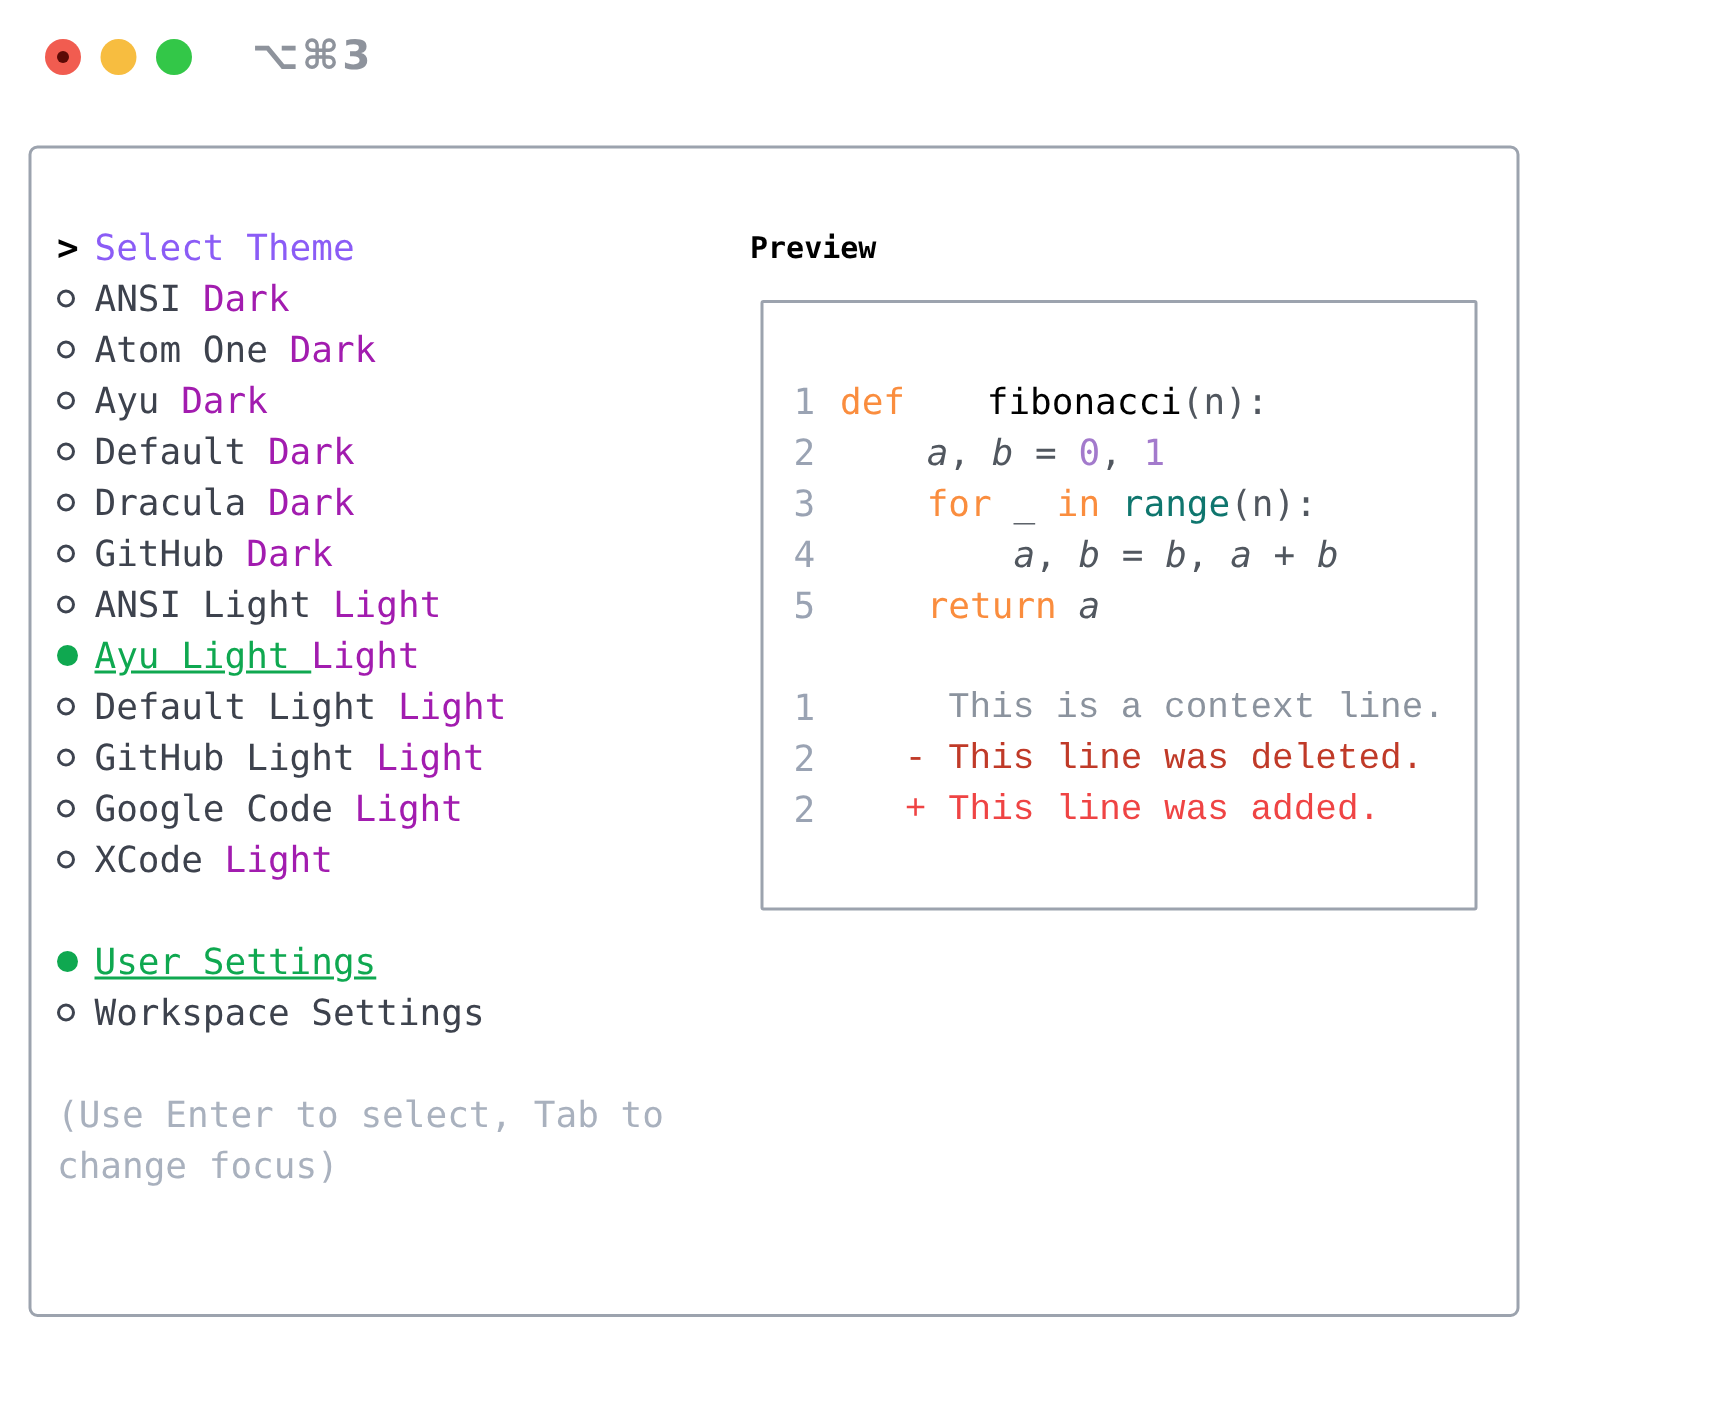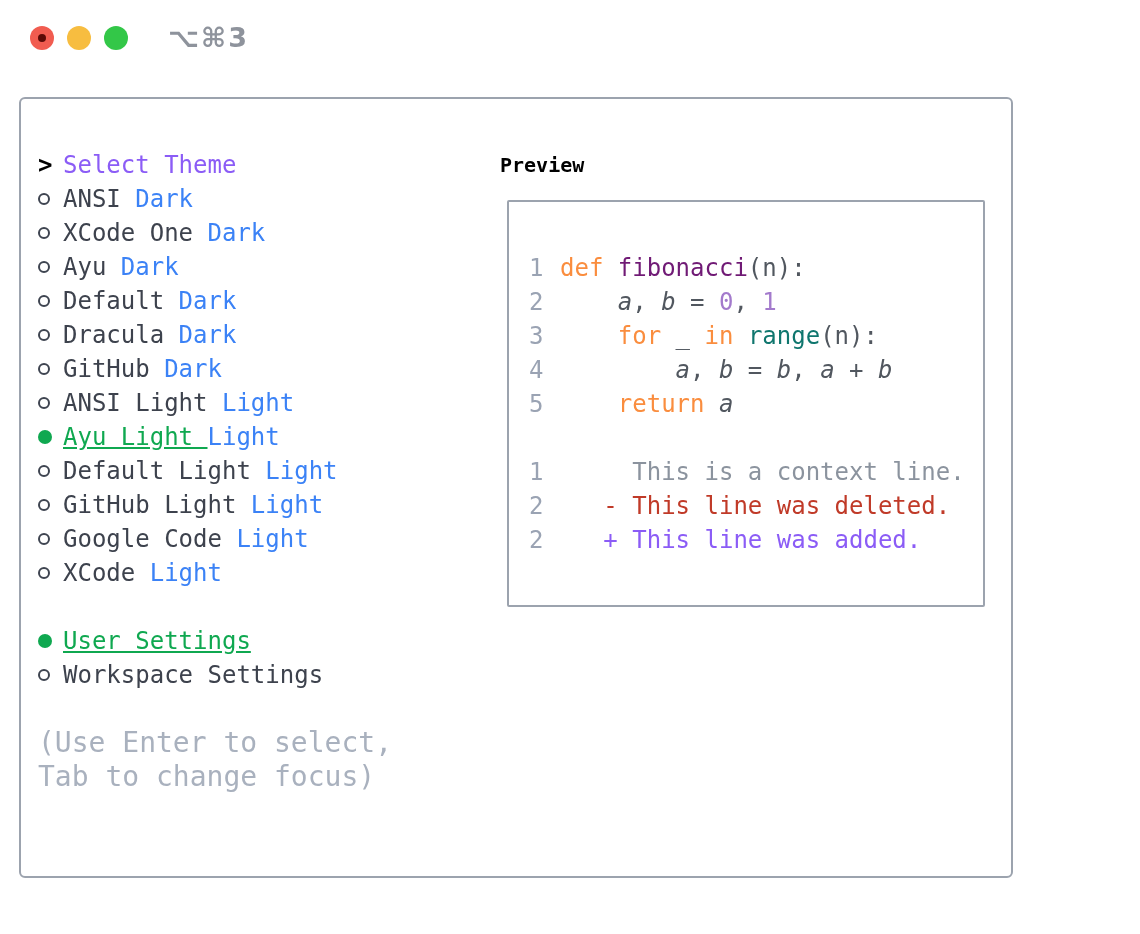--- a/index.html
+++ b/index.html
@@ -37,47 +37,47 @@
   }
   .left-col{width:462px;flex:none;}
   .right-col{width:485px;flex:none;}
   .row{height:34px;display:flex;align-items:center;font-size:24px;color:#3d424d;}
   .marker{width:25px;flex:none;display:flex;align-items:center;}
   .circle{width:12px;height:12px;border:2px solid #3e4450;border-radius:50%;box-sizing:border-box;}
   .circle.filled{width:14px;height:14px;border:none;background:#0fa850;}
   .caret{font-weight:700;color:#000;}
   .hdr{font-weight:400;color:#8b5cf6;}
   .item-name{white-space:pre;}
-  .item-variant{white-space:pre;color:#3b82f6;}
+  .item-variant{white-space:pre;color:#a21caf;}
   .sel .item-name{color:#0fa850;text-decoration:underline;}
   .spacer{height:34px;}
   .hint{
-    width:420px;font-size:28px;line-height:34px;color:#a9b1be;
+    width:420px;font-size:24px;line-height:34px;color:#a9b1be;
   }
   
   .preview-label{height:34px;display:flex;align-items:center;font-size:20px;font-weight:700;color:#000;}
   .preview-box{
     margin-top:18px;margin-left:7px;
     width:478px;height:407px;box-sizing:border-box;
     border:2px solid #9ca3ae;border-radius:2px;
     padding:49px 0 0 20px;overflow:hidden;
   }
   .cline{height:34px;display:flex;align-items:center;font-size:24px;}
   .lineno{width:31px;flex:none;color:#9aa3b3;white-space:pre;}
-  .ctext{white-space:pre;color:#51575f;}
+  .ctext{white-space:pre;color:#51575f;font-family:Liberation Mono, monospace;}
   .tok{white-space:pre;}
   .tok-plain{color:#51575f;}
   .tok-keyword{color:#fa8d3e;}
-  .tok-function{color:#701a75;}
+  .tok-function{color:#000000;margin-left:40px;}
   .tok-builtin{color:#0f766e;}
   .tok-number{color:#a37acc;}
   .tok-variable{color:#51575f;font-style:italic;}
   .diff-context{color:#8b939e;}
   .diff-deleted{color:#c03a28;}
-  .diff-added{color:#8b5cf6;}
+  .diff-added{color:#ef4444;}
 </style>
 </head>
 <body>
 
 <div class="window">
 
   <div class="titlebar">
     <div class="lights">
       <span class="light light-red"></span>
       <span class="light light-yellow"></span>
@@ -99,21 +99,21 @@
             <span class="marker">
               <span class="circle"></span>
             </span>
             <span class="item-name">ANSI </span>
             <span class="item-variant">Dark</span>
           </div>
           <div class="row">
             <span class="marker">
               <span class="circle"></span>
             </span>
-            <span class="item-name">XCode One </span>
+            <span class="item-name">Atom One </span>
             <span class="item-variant">Dark</span>
           </div>
           <div class="row">
             <span class="marker">
               <span class="circle"></span>
             </span>
             <span class="item-name">Ayu </span>
             <span class="item-variant">Dark</span>
           </div>
           <div class="row">

